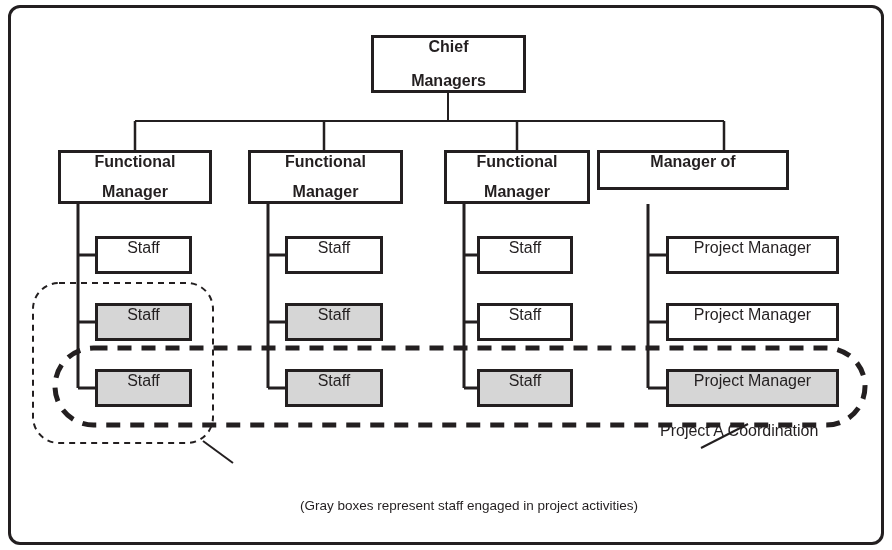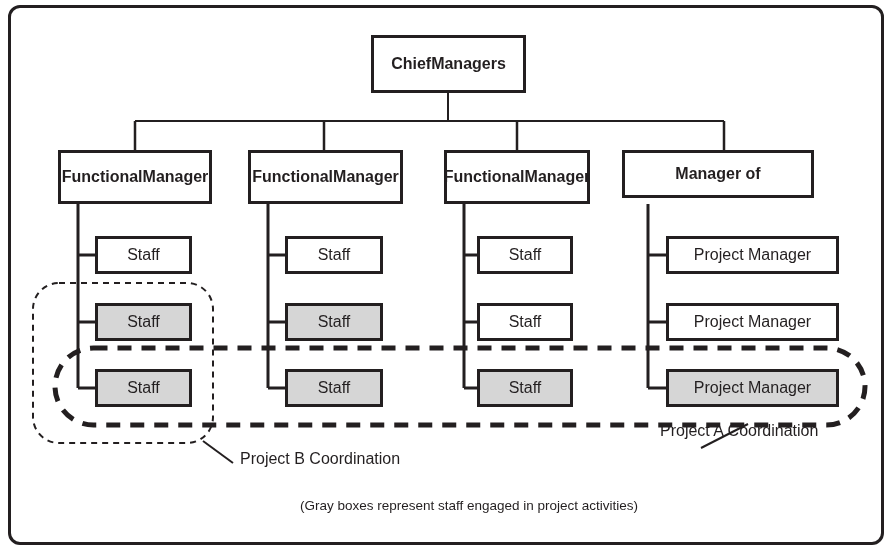--- a/index.html
+++ b/index.html
@@ -12,21 +12,21 @@
     position:relative;width:892px;height:550px;background:var(--background);
     font-family:"Liberation Sans", sans-serif;color:var(--line);overflow:hidden;
   }
   .frame{
     position:absolute;left:8px;top:5px;width:870px;height:534px;
     border:3px solid var(--line);border-radius:12px;
   }
   svg.lines{position:absolute;left:0;top:0;width:892px;height:550px;}
   .box{
     position:absolute;background:#fff;border:3px solid var(--line);
-    display:flex;flex-direction:row;align-items:center;justify-content:center;
+    display:flex;flex-direction:column;align-items:center;justify-content:space-between;
     text-align:center;box-sizing:border-box;line-height:1.15;font-size:16px;
   }
   .box.mgr{font-weight:bold;}
   .box.gray{background:var(--gray-fill);}
   .box span{display:block;}
   .anno{
     position:absolute;font-size:16px;white-space:nowrap;color:var(--line);
   }
   .caption{
     position:absolute;left:0;top:498px;width:892px;text-align:center;
@@ -68,21 +68,21 @@
     <span>Manager</span>
   </div>
   <div class="box mgr" style="left:248px;top:150px;width:155px;height:54px">
     <span>Functional</span>
     <span>Manager</span>
   </div>
   <div class="box mgr" style="left:444px;top:150px;width:146px;height:54px">
     <span>Functional</span>
     <span>Manager</span>
   </div>
-  <div class="box mgr" style="left:622px;top:150px;width:192px;height:48px">
+  <div class="box mgr" style="left:597px;top:150px;width:192px;height:40px">
     <span>Manager of</span>
   </div>
 
   <div class="box" style="left:95px;top:236px;width:97px;height:38px">
     <span>Staff</span>
   </div>
   <div class="box gray" style="left:95px;top:303px;width:97px;height:38px">
     <span>Staff</span>
   </div>
   <div class="box gray" style="left:95px;top:369px;width:97px;height:38px">
@@ -112,17 +112,16 @@
   <div class="box" style="left:666px;top:236px;width:173px;height:38px">
     <span>Project Manager</span>
   </div>
   <div class="box" style="left:666px;top:303px;width:173px;height:38px">
     <span>Project Manager</span>
   </div>
   <div class="box gray" style="left:666px;top:369px;width:173px;height:38px">
     <span>Project Manager</span>
   </div>
 
-  <div class="anno" style="left:240px;top:450px">Project B Coordination</div>
   <div class="anno" style="left:660px;top:422px">Project A Coordination</div>
   <div class="caption">(Gray boxes represent staff engaged in project activities)</div>
 
 </div>
 
 </body></html>

